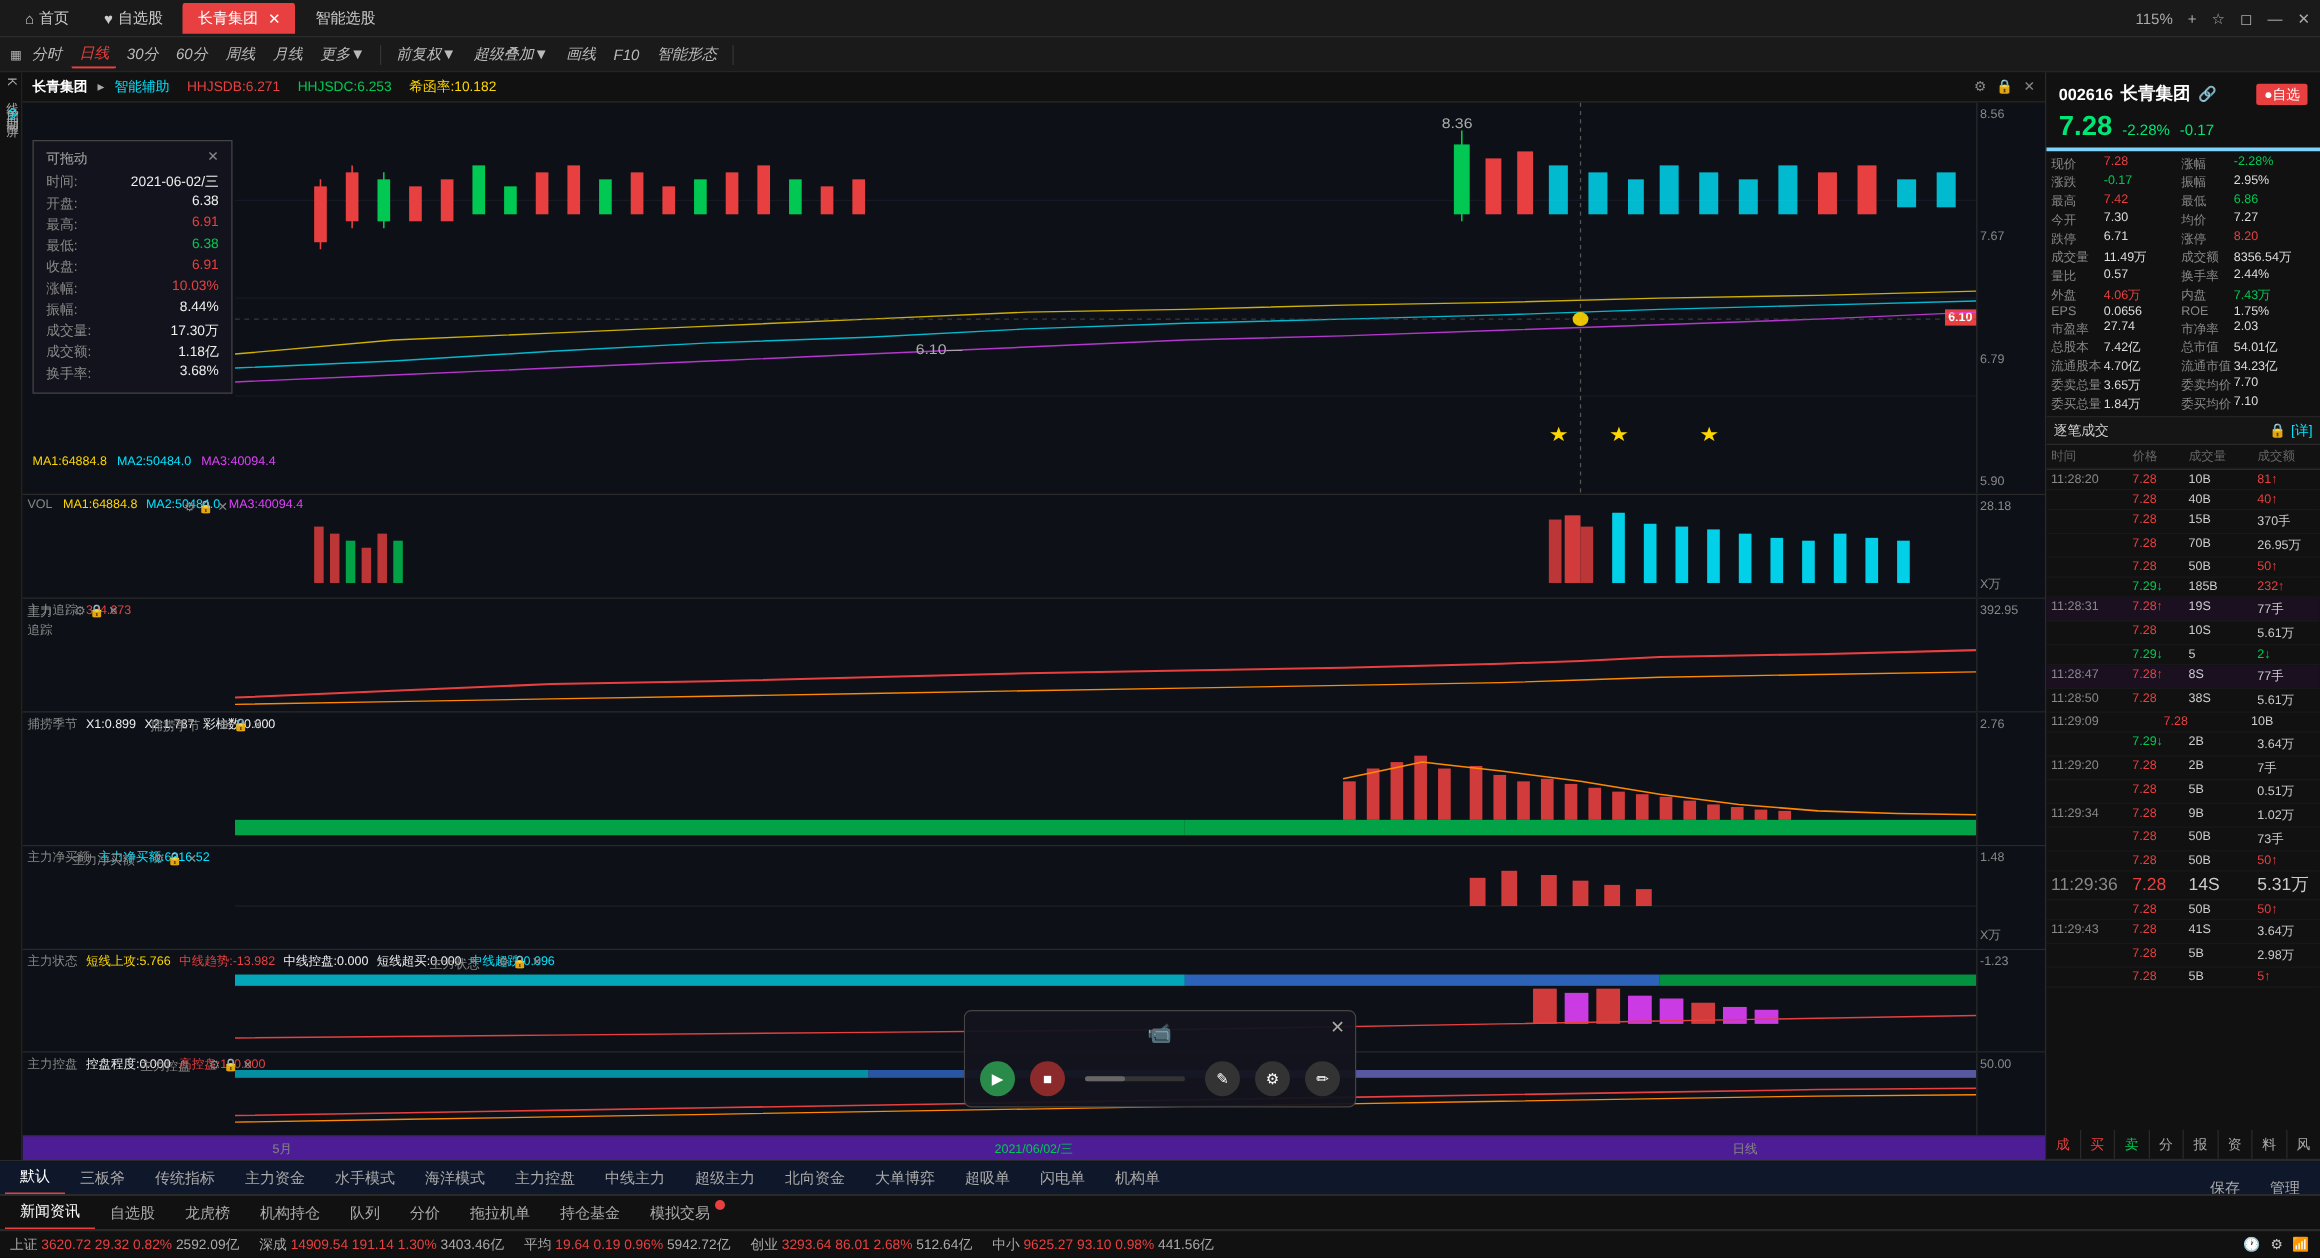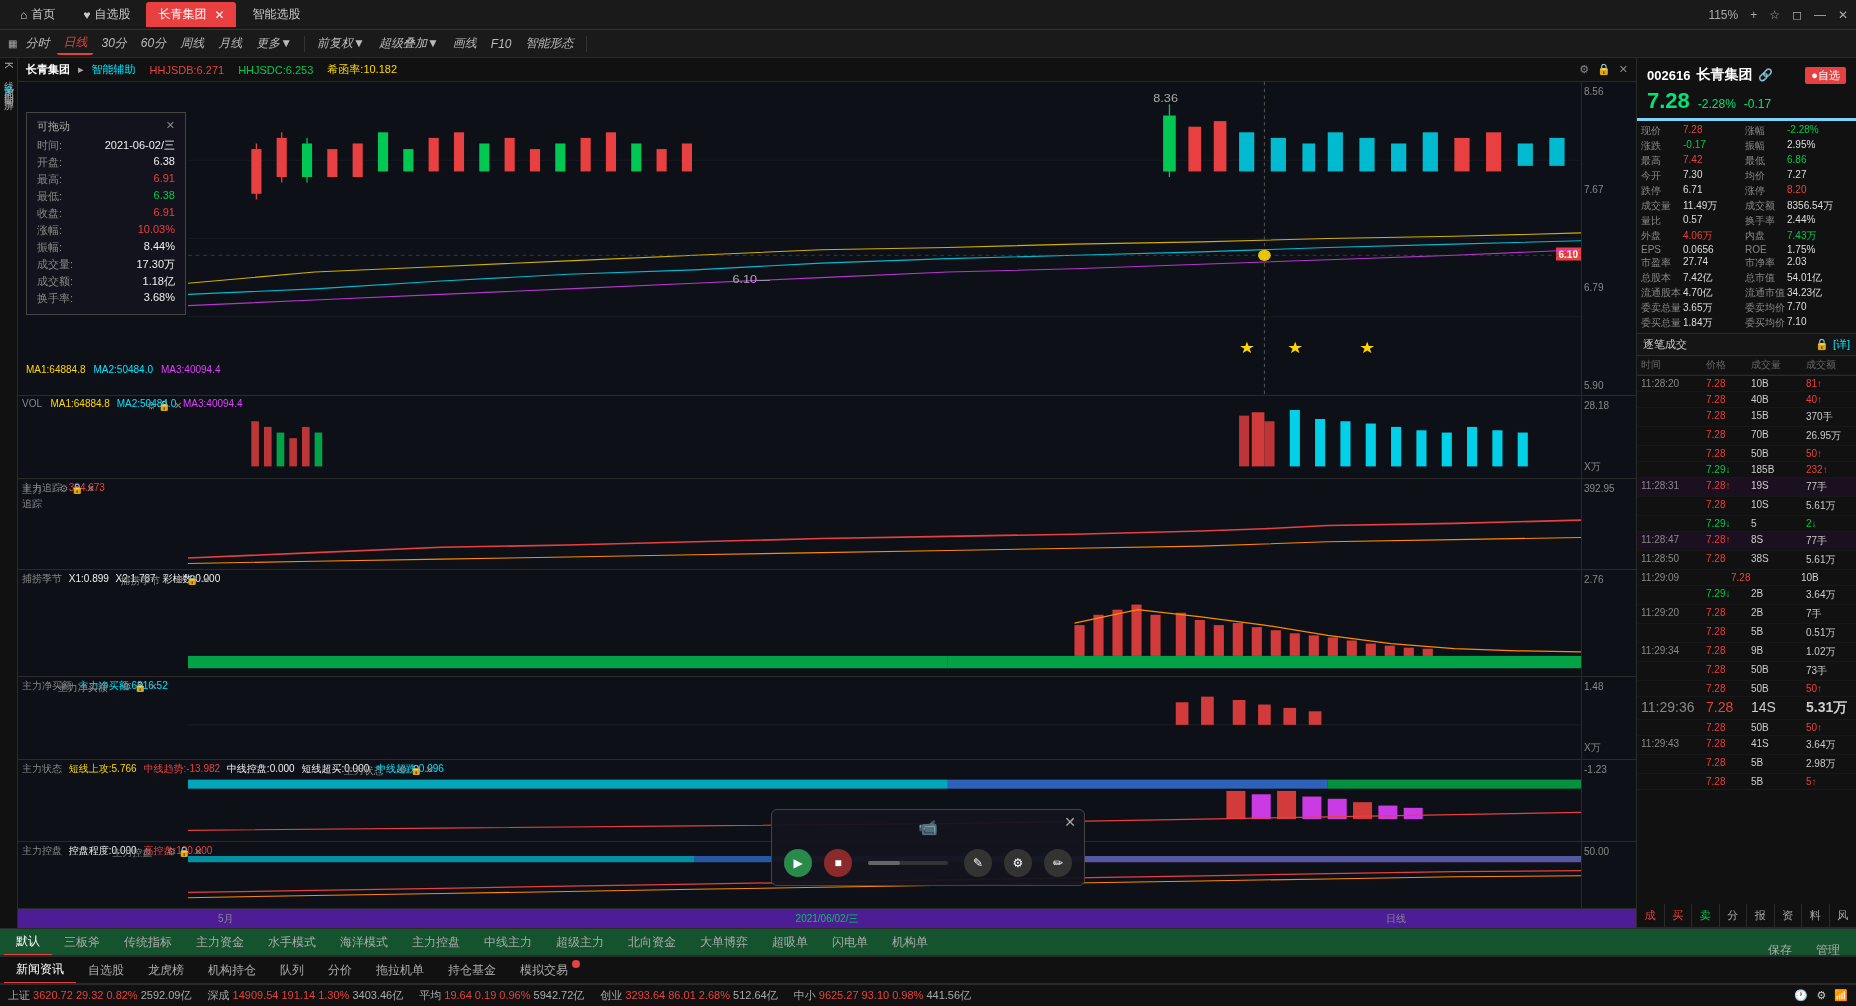--- a/index.html
+++ b/index.html
@@ -195,21 +195,21 @@
     .t-time { color: #888; }
     .t-price-up { color: #e84040; }
     .t-price-down { color: #00c853; }
     .t-vol { color: #ccc; }
 
     
     .bottom-tabs {
       display: flex;
       align-items: center;
       height: 28px;
-      background: #14532d;
+      background: #0f172a;
       border-top: 1px solid #2a2a2a;
       border-bottom: 1px solid #2a2a2a;
       overflow-x: auto;
       padding: 0 4px;
     }
     .bottom-tab {
       padding: 4px 12px;
       cursor: pointer;
       color: #aaa;
       font-size: 12px;
@@ -979,21 +979,21 @@
       <div class="trade-row" style="display:grid;grid-template-columns:65px 45px 55px 50px;padding:2px 4px;font-size:10px;border-bottom:1px solid #181818;">
         <span class="t-time"></span>
         <span class="t-price-up">7.28</span>
         <span class="t-vol">50B</span>
         <span style="color:#e84040;">50↑</span>
       </div>
       <div class="trade-row" style="display:grid;grid-template-columns:65px 45px 55px 50px;padding:2px 4px;font-size:14px;border-bottom:1px solid #181818;">
         <span class="t-time">11:29:36</span>
         <span class="t-price-up">7.28</span>
         <span class="t-vol">14S</span>
-        <span style="color:#ccc;font-weight:bold;">5.31万</span>
+        <span style="color:#ccc;">5.31万</span>
       </div>
       <div class="trade-row" style="display:grid;grid-template-columns:65px 45px 55px 50px;padding:2px 4px;font-size:10px;border-bottom:1px solid #181818;">
         <span class="t-time"></span>
         <span class="t-price-up">7.28</span>
         <span class="t-vol">50B</span>
         <span style="color:#e84040;">50↑</span>
       </div>
       <div class="trade-row" style="display:grid;grid-template-columns:65px 45px 55px 50px;padding:2px 4px;font-size:10px;border-bottom:1px solid #181818;">
         <span class="t-time">11:29:43</span>
         <span class="t-price-up">7.28</span>

